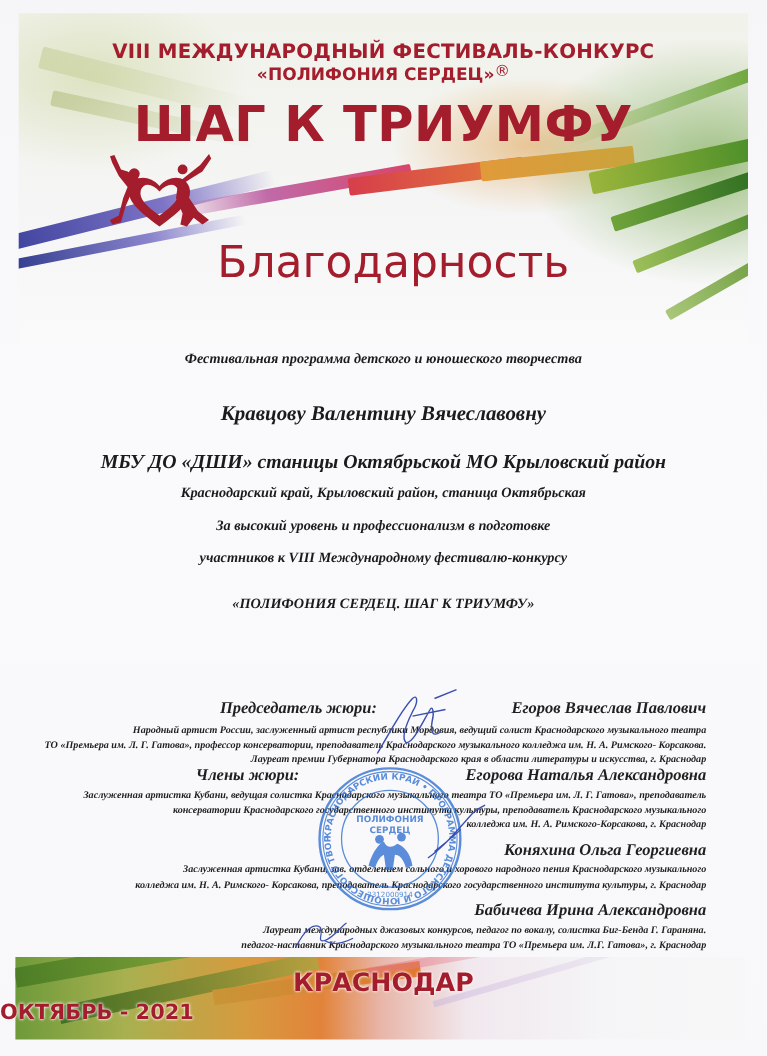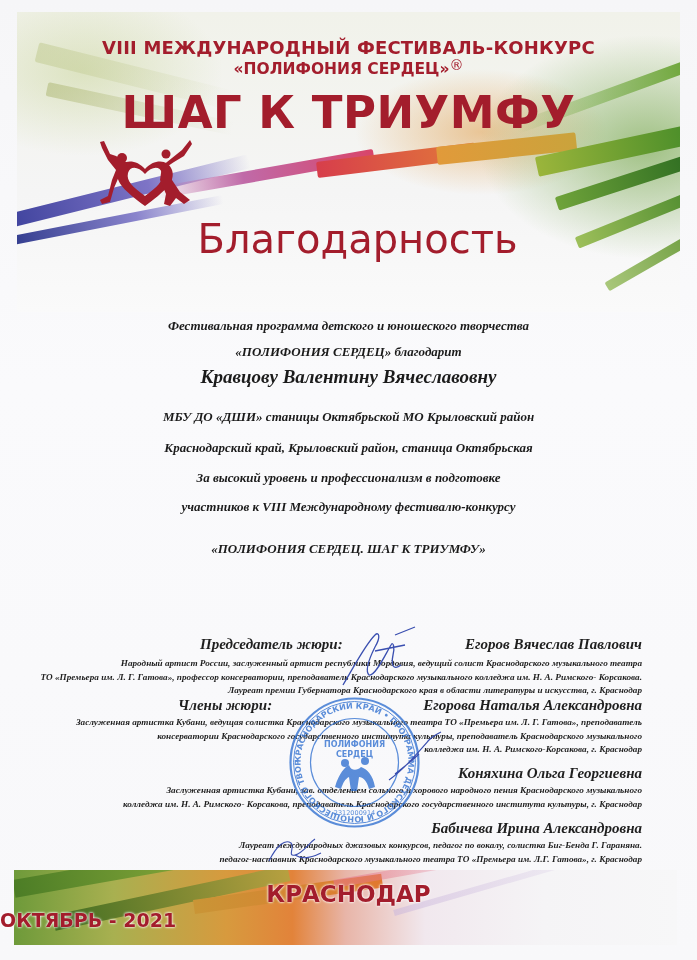--- a/index.html
+++ b/index.html
@@ -56,21 +56,21 @@
   }
 
   .body-text {
     position: absolute; left: 0; width: 697px; text-align: center;
     font-family: "Liberation Serif", serif; font-style: italic; font-weight: bold;
     color: #1b1b1b;
   }
   .bt1 { top: 318px; font-size: 13px; }
   .bt2 { top: 344px; font-size: 13px; }
   .bt3 { top: 366px; font-size: 19px; }
-  .bt4 { top: 409px; font-size: 13px; }
+  .bt4 { top: 409px; font-size: 18px; }
   .bt5 { top: 440px; font-size: 13px; }
   .bt6 { top: 470px; font-size: 13px; }
   .bt7 { top: 499px; font-size: 13px; }
   .bt8 { top: 509px; font-size: 13px; margin-top: 32px; }
 
   .jury { position: absolute; left: 0; width: 697px; font-family: "Liberation Serif", serif; font-style: italic; font-weight: bold; color: #1f1f1f; }
   .role { position: absolute; font-size: 15px; }
   .jname { position: absolute; right: 55px; font-size: 15px; text-align: right; white-space: nowrap; }
   .desc { position: absolute; right: 55px; font-size: 9.2px; line-height: 13.5px; text-align: right; white-space: nowrap; }
 
@@ -133,21 +133,20 @@
       <path d="M4 2 L8 1 L14 14 L20 16 L30 22 L32 30 L24 34 L18 48 L14 62 L6 64 L4 60 L12 56 L16 40 L20 30 L12 20 L6 8 Z"></path>
 
       <circle cx="70" cy="14" r="4.5"></circle>
       <path d="M94 0 L96 4 L88 16 L78 22 L72 26 L76 40 L84 52 L94 60 L88 64 L80 58 L74 66 L68 64 L70 54 L64 40 L66 26 L76 18 L86 10 Z"></path>
     </g>
   </svg>
 
   <div class="doc-title">Благодарность</div>
 
   <div class="body-text bt1">Фестивальная программа детского и юношеского творчества</div>
-  <div class="body-text bt2">«ПОЛИФОНИЯ СЕРДЕЦ» благодарит</div>
   <div class="body-text bt3">Кравцову Валентину Вячеславовну</div>
   <div class="body-text bt4">МБУ ДО «ДШИ» станицы Октябрьской МО Крыловский район</div>
   <div class="body-text bt5">Краснодарский край, Крыловский район, станица Октябрьская</div>
   <div class="body-text bt7">участников к VIII Международному фестивалю-конкурсу</div>
   <div class="body-text bt6">За высокий уровень и профессионализм в подготовке</div>
   <div class="body-text bt8">«ПОЛИФОНИЯ СЕРДЕЦ. ШАГ К ТРИУМФУ»</div>
 
   <div class="jury">
     <div class="role" style="left:200px; top:636px;">Председатель жюри:</div>
     <div class="jname" style="top:636px;">Егоров Вячеслав Павлович</div>

